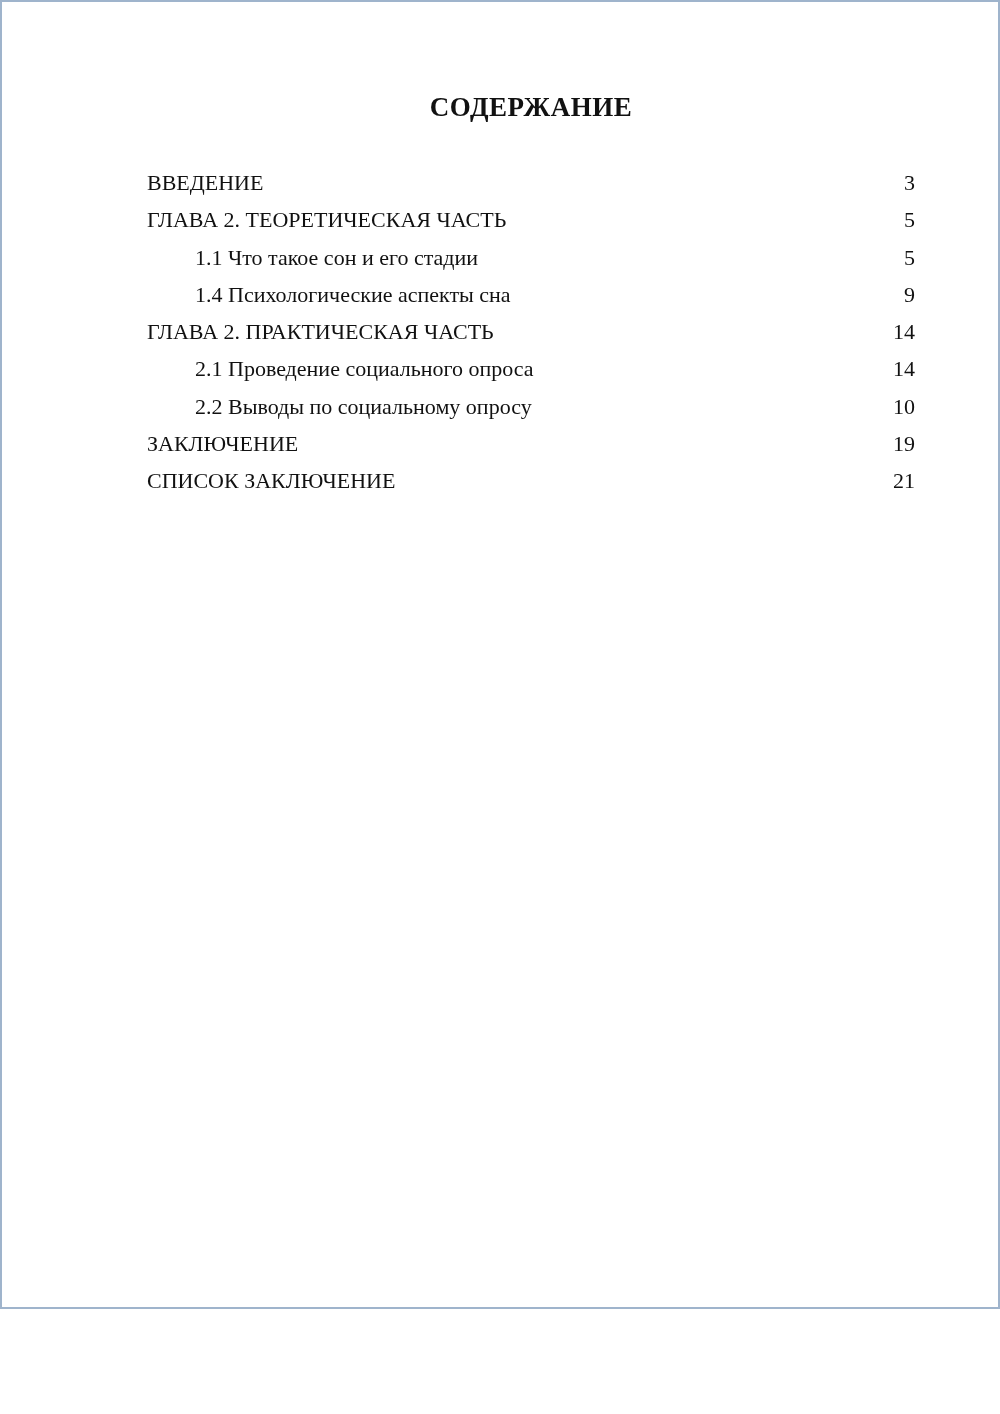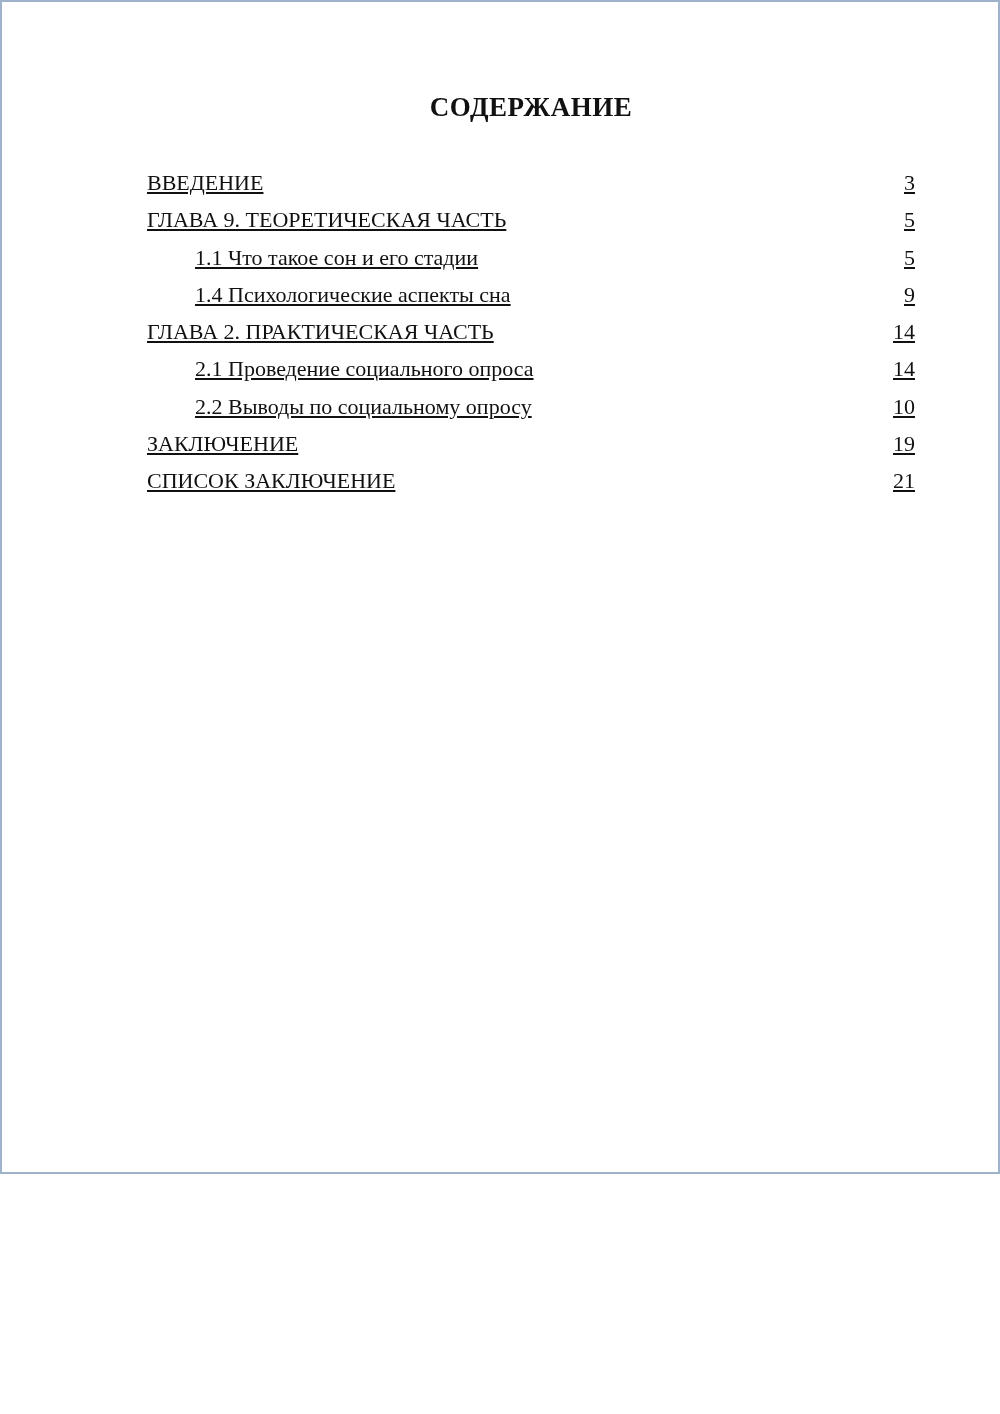--- a/index.html
+++ b/index.html
@@ -3,21 +3,21 @@
 <meta charset="utf-8">
 <style>
   html, body {
     margin: 0;
     padding: 0;
     background: #ffffff;
   }
   .page {
     position: relative;
     width: 1000px;
-    height: 1174px;
+    height: 1309px;
     box-sizing: border-box;
     background: #ffffff;
     border: 2px solid #9fb4cc;
     font-family: "Liberation Serif", "DejaVu Serif", serif;
     color: #111111;
     overflow: hidden;
   }
   .content {
     position: absolute;
     left: 0;
@@ -38,21 +38,20 @@
     margin: 0;
     padding: 0;
   }
   .toc-row {
     display: flex;
     justify-content: space-between;
     align-items: center;
     font-size: 22px;
     line-height: 37.3px;
     white-space: nowrap;
-    text-decoration: underline;
   }
   .toc-row .label {
     flex: 1 1 auto;
     overflow: hidden;
   }
   .toc-row.level-1 .label {
     padding-left: 48px;
   }
   .toc-row .pagenum {
     flex: 0 0 auto;
@@ -74,21 +73,21 @@
 
 <div class="page">
   <div class="content">
     <h1 class="doc-title">СОДЕРЖАНИЕ</h1>
     <div class="toc-list">
         <div class="toc-row level-0">
           <span class="label">ВВЕДЕНИЕ</span>
           <span class="pagenum">3</span>
         </div>
         <div class="toc-row level-0">
-          <span class="label">ГЛАВА 9. ТЕОРЕТИЧЕСКАЯ ЧАСТЬ</span>
+          <span class="label">ГЛАВА 2. ТЕОРЕТИЧЕСКАЯ ЧАСТЬ</span>
           <span class="pagenum">5</span>
         </div>
         <div class="toc-row level-1">
           <span class="label">1.1 Что такое сон и его стадии</span>
           <span class="pagenum">5</span>
         </div>
         <div class="toc-row level-1">
           <span class="label">1.4 Психологические аспекты сна</span>
           <span class="pagenum">9</span>
         </div>

